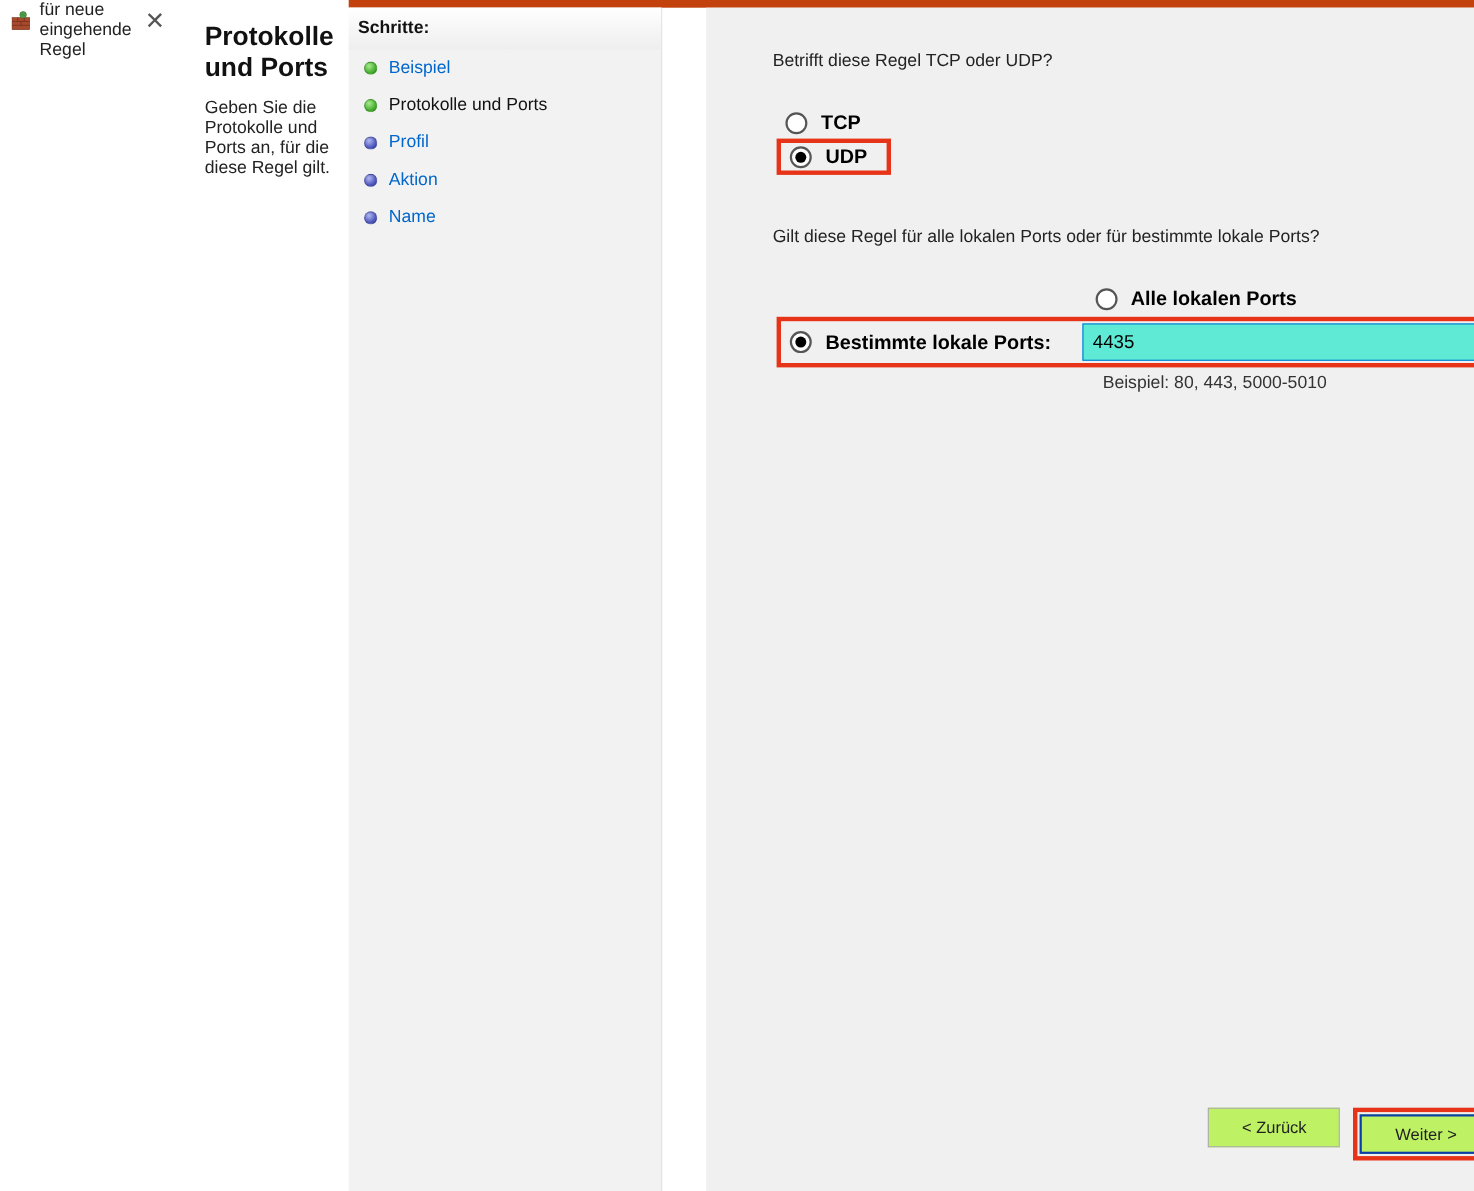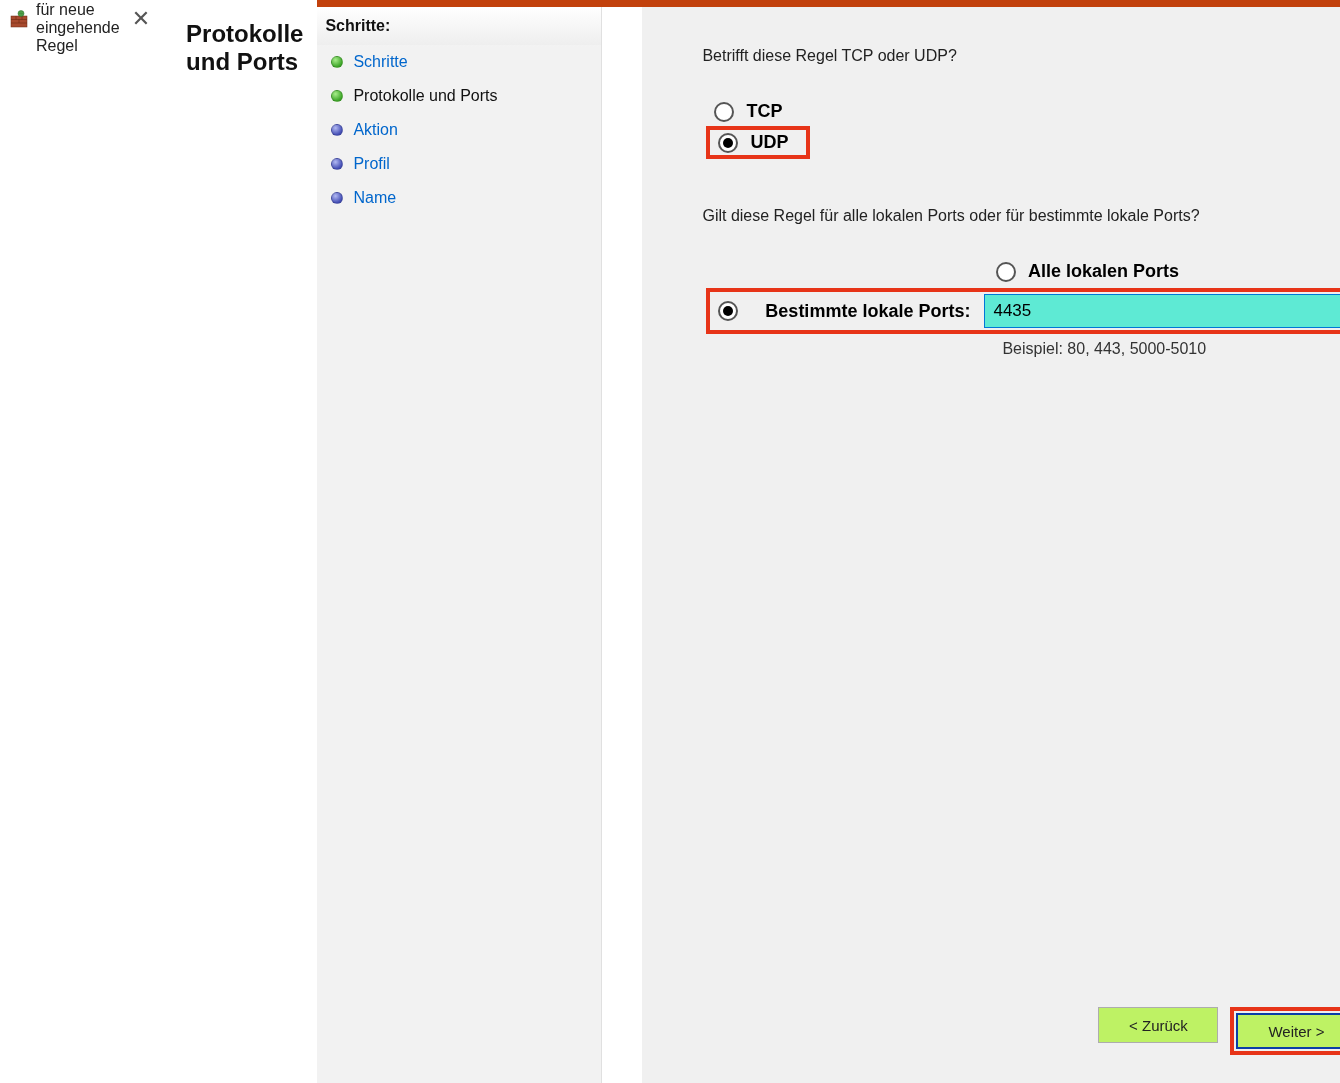--- a/index.html
+++ b/index.html
@@ -191,21 +191,20 @@
       display: flex;
       align-items: center;
       border: 4px solid #e73418;
       padding: 2px 2px 2px 0;
       width: fit-content;
     }
     
     .port-input-wrap {
       display: flex;
       align-items: center;
-      text-align: right;
     }
     
     .port-input {
       width: 484px;
       height: 34px;
       border: 1px solid #0078d7;
       outline: none;
       font-size: 17px;
       padding: 0 8px;
       background: #5eead4;
@@ -271,42 +270,43 @@
         <circle cx="11" cy="3.5" r="3" fill="none" stroke="#2d6b2a" stroke-width="0.5"></circle>
         <path d="M9.2 3.5 Q10 2.8 11 3.5 Q12 4.2 12.8 3.5" fill="none" stroke="#2d6b2a" stroke-width="0.4"></path>
       </svg>
     </span>
     <span class="titlebar-text">Assistent für neue eingehende Regel</span>
     <span class="close-x">✕</span>
   </div>
 
   <div class="header-area">
     <div class="page-title">Protokolle und Ports</div>
+    <div class="page-desc">Geben Sie die Protokolle und Ports an, für die diese Regel gilt.</div>
   </div>
 
   <div class="body-area">
 
     <div class="sidebar">
       <div class="sidebar-header">Schritte:</div>
 
       <div class="sidebar-item">
         <span class="step-bullet bullet-done"></span>
-        <span class="sidebar-label">Schritte</span>
+        <span class="sidebar-label">Beispiel</span>
       </div>
       <div class="sidebar-item">
         <span class="step-bullet bullet-done"></span>
         <span class="sidebar-label sidebar-label-active">Protokolle und Ports</span>
       </div>
       <div class="sidebar-item">
         <span class="step-bullet bullet-pending"></span>
+        <span class="sidebar-label">Profil</span>
+      </div>
+      <div class="sidebar-item">
+        <span class="step-bullet bullet-pending"></span>
         <span class="sidebar-label">Aktion</span>
-      </div>
-      <div class="sidebar-item">
-        <span class="step-bullet bullet-pending"></span>
-        <span class="sidebar-label">Profil</span>
       </div>
       <div class="sidebar-item">
         <span class="step-bullet bullet-pending"></span>
         <span class="sidebar-label">Name</span>
       </div>
     </div>
 
     <div class="main">
 
       <div class="question">Betrifft diese Regel TCP oder UDP?</div>

